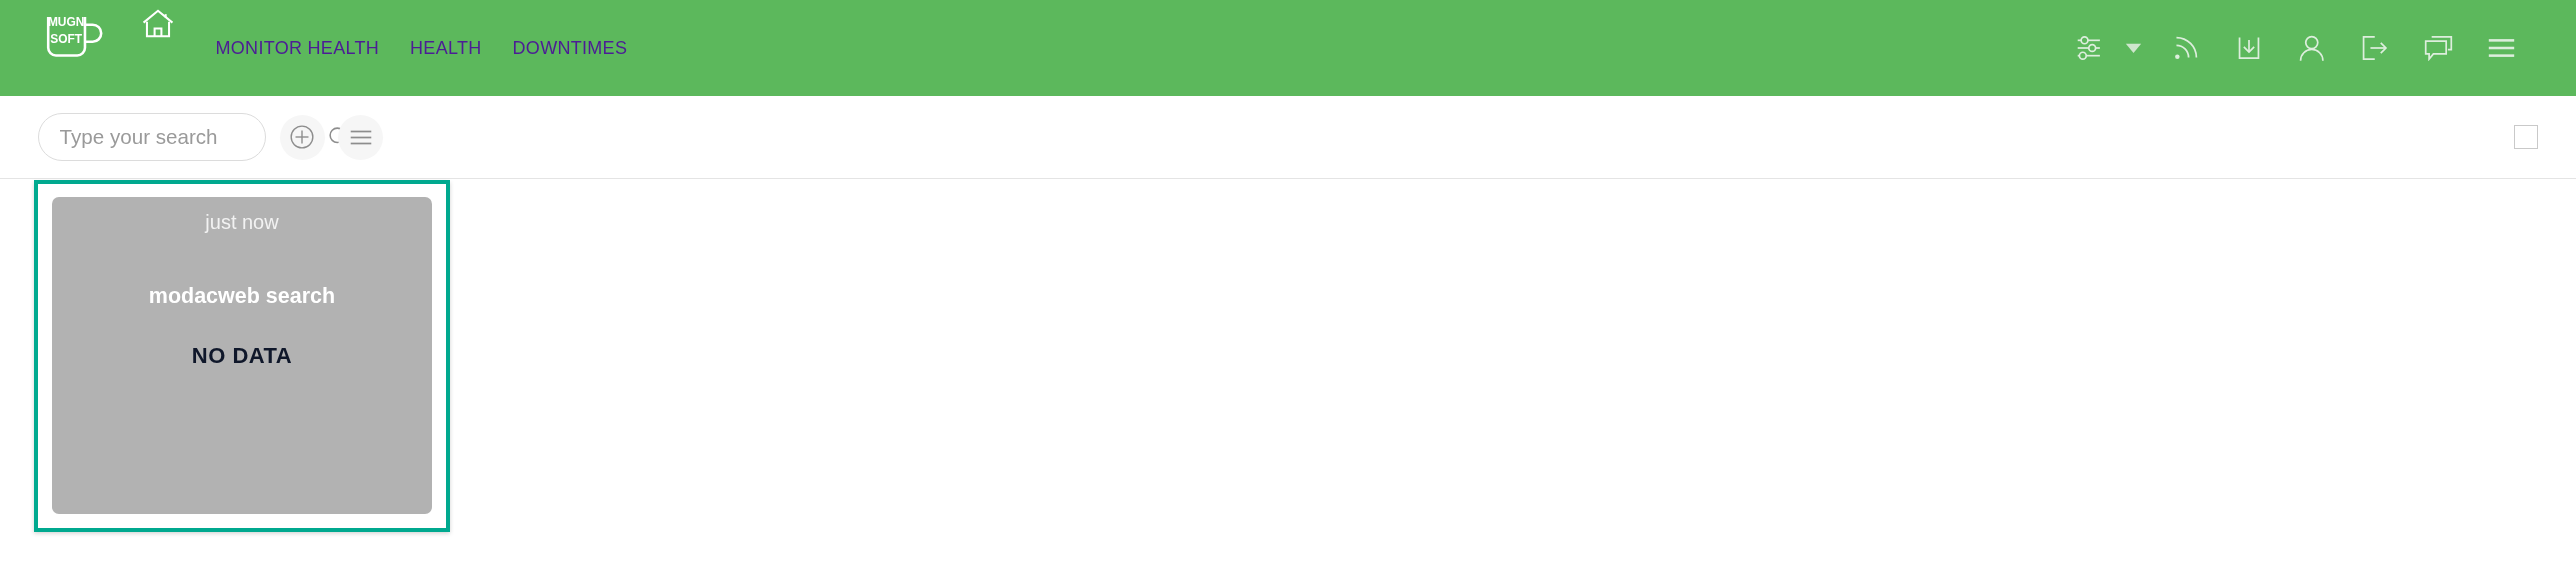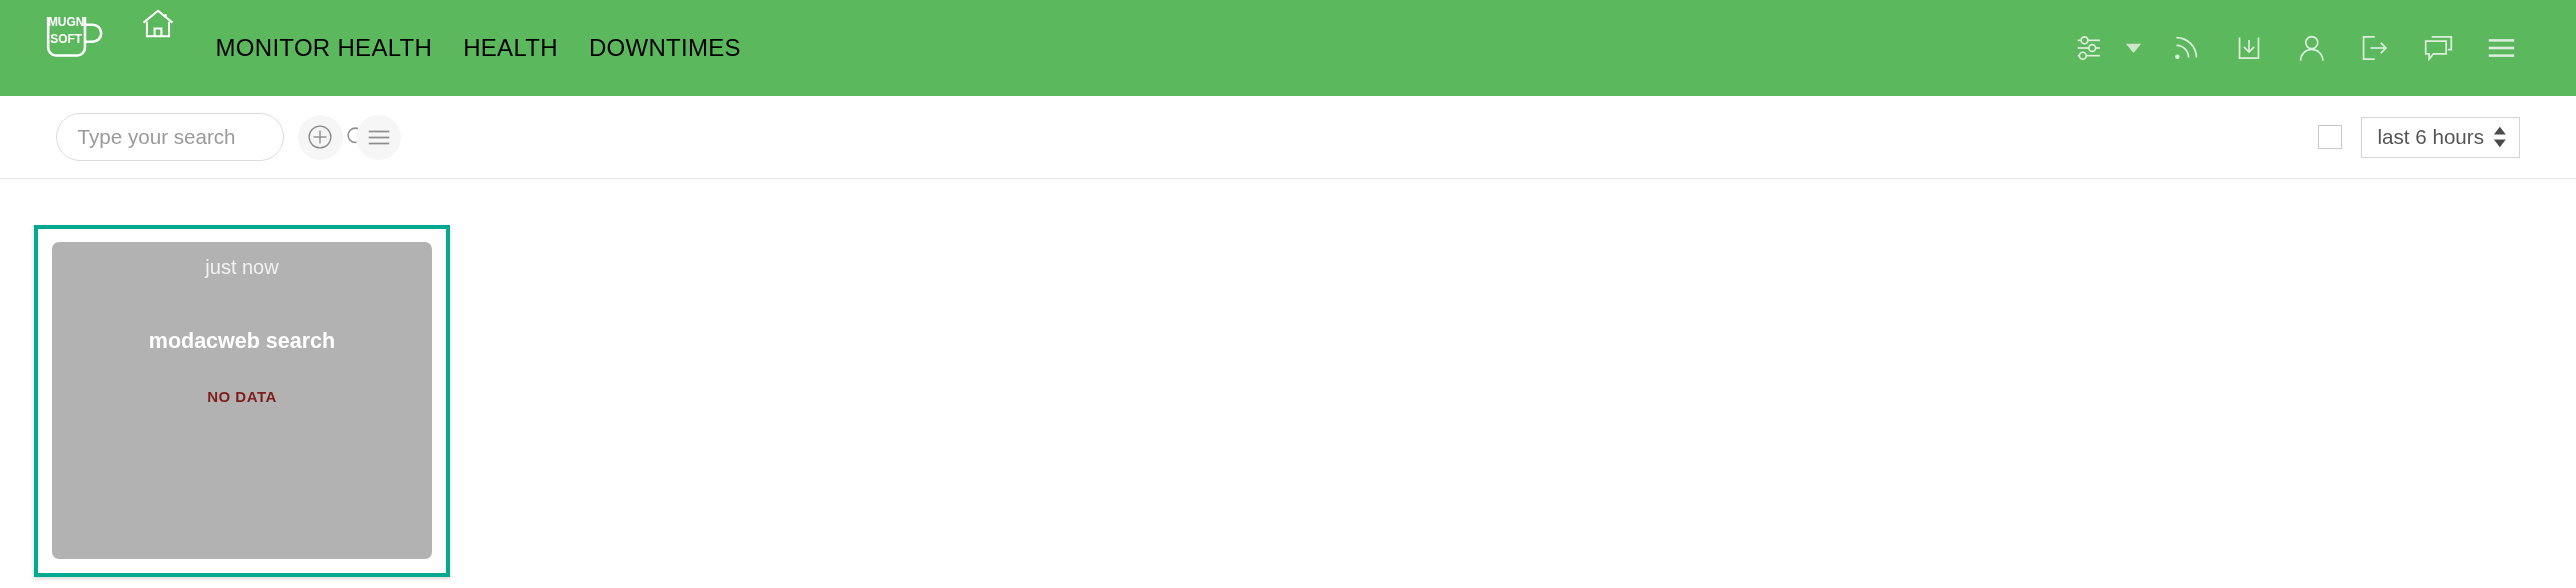--- a/index.html
+++ b/index.html
@@ -43,22 +43,22 @@
     cursor: pointer;
     flex: none;
   }
 
   .nav-links {
     display: flex;
     align-items: center;
     margin-left: 19px;
   }
   .nav-link {
-    color: #000000;
-    font-size: 24px;
+    color: #4c1d95;
+    font-size: 18px;
     letter-spacing: 0.3px;
     text-decoration: none;
     padding: 0 15.5px;
     white-space: nowrap;
     cursor: pointer;
     font-family: "Liberation Sans", sans-serif;
   }
 
   .topbar-spacer { flex: 1 1 auto; }
 
@@ -80,21 +80,21 @@
   .tb-icon.caret { width: 26px; margin-left: 6.9px; }
 
   
   .toolbar {
     position: relative;
     width: 2576px;
     height: 82px;
     background: #ffffff;
     display: flex;
     align-items: center;
-    padding: 0 56px;
+    padding: 0 38px;
   }
 
   .search-box {
     width: 228px;
     height: 48px;
     border: 0.9px solid #dcdcdc;
     border-radius: 24px;
     display: flex;
     align-items: center;
     padding: 0 15.5px 0 20.6px;
@@ -190,21 +190,20 @@
     position: absolute;
     left: 34px;
     top: 0.9px;
     width: 416px;
     height: 352px;
     border: 4.3px solid #00a98f;
     background: #ffffff;
     box-shadow: 0 1.7px 4.3px rgba(0,0,0,0.18);
     padding: 13.7px;
     cursor: pointer;
-    margin-top: 45px;
   }
 
   .tile-panel {
     width: 100%;
     height: 100%;
     background: #b2b2b2;
     border-radius: 6.9px;
     display: flex;
     flex-direction: column;
     align-items: center;
@@ -219,23 +218,23 @@
   }
   .tile-title {
     margin-top: 50px;
     font-size: 21.5px;
     font-weight: bold;
     color: #ffffff;
     font-family: "Liberation Sans", sans-serif;
   }
   .tile-status {
     margin-top: 34px;
-    font-size: 15px;
+    font-size: 22px;
     font-weight: bold;
-    color: #7f1d1d;
+    color: #0f172a;
     letter-spacing: 0.5px;
     font-family: "Liberation Sans", sans-serif;
   }
 </style>
 </head>
 <body>
 
 <div class="topbar">
 
   <div class="logo-wrap">
@@ -357,29 +356,20 @@
       <line x1="2" y1="4" x2="26" y2="4" stroke="#8d8d8d" stroke-width="2"></line>
       <line x1="2" y1="11" x2="26" y2="11" stroke="#8d8d8d" stroke-width="2"></line>
       <line x1="2" y1="18" x2="26" y2="18" stroke="#8d8d8d" stroke-width="2"></line>
     </svg>
   </div>
 
   <div class="toolbar-spacer"></div>
 
   <div class="toolbar-right">
     <div class="tb-checkbox"></div>
-    <div class="range-select">
-      <span class="range-select-label">last 6 hours</span>
-      <span class="range-spinner">
-        <svg width="13.7" height="22" viewBox="0 0 16 26">
-          <polygon points="8,1 15,10 1,10" fill="#4a4a4a"></polygon>
-          <polygon points="8,25 15,16 1,16" fill="#4a4a4a"></polygon>
-        </svg>
-      </span>
-    </div>
   </div>
 </div>
 
 <div class="divider"></div>
 
 <div class="content">
 
   <div class="tile">
     <div class="tile-panel">
       <div class="tile-time">just now</div>

